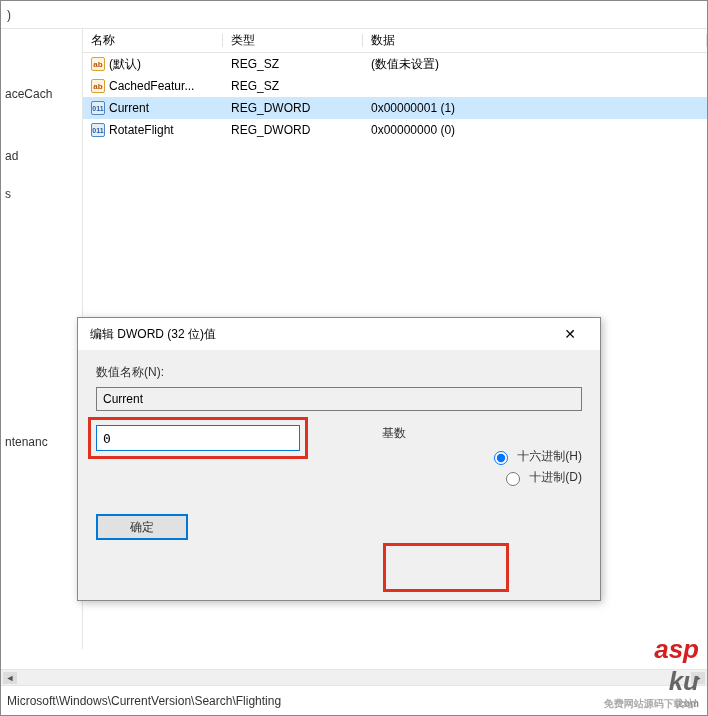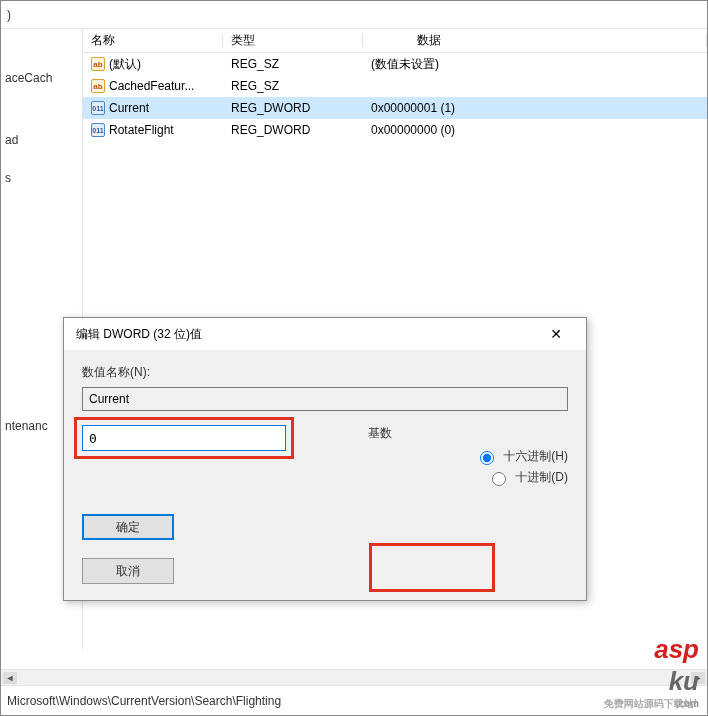--- a/index.html
+++ b/index.html
@@ -2,47 +2,47 @@
 <html><head>
 <meta charset="utf-8">
 <style>
   * { box-sizing: border-box; font-family: "Microsoft YaHei", "Segoe UI", Tahoma, sans-serif; }
   html, body { margin: 0; padding: 0; width: 708px; height: 716px; overflow: hidden; background: #fff; font-size: 12px; color: #000; }
   .root { position: relative; width: 708px; height: 716px; border: 1px solid #888; }
   .top-strip { height: 28px; border-bottom: 1px solid #e5e5e5; display: flex; align-items: center; padding-left: 6px; color:#333; }
   .main-area { display: flex; height: 620px; }
   .tree-pane { width: 82px; border-right: 1px solid #e5e5e5; padding: 4px 2px; color: #333; overflow: hidden; }
   .tree-item { padding: 2px 0 2px 2px; white-space: nowrap; }
-  .tree-item.g1 { margin-top: 36px; }
+  .tree-item.g1 { margin-top: 52px; }
   .tree-item.g2 { margin-top: 44px; }
   .tree-item.g3 { margin-top: 20px; }
   .tree-item.g4 { margin-top: 230px; }
   .list-pane { flex: 1; position: relative; }
   .list-header { display: flex; height: 24px; align-items: center; border-bottom: 1px solid #e5e5e5; background: #fff; }
   .col { padding: 0 8px; font-size: 12px; position: relative; }
   .col::after { content:""; position:absolute; right:0; top:2px; bottom:2px; width:1px; background:#e0e0e0; }
   .col-name { width: 140px; }
   .col-type { width: 140px; }
-  .col-data { flex: 1; margin-left: 46px; }
+  .col-data { flex: 1; }
   .list-body { }
   .row { display: flex; height: 22px; align-items: center; }
   .row.selected { background: #cce8ff; }
   .cell { padding: 0 8px; font-size: 12px; white-space: nowrap; overflow: hidden; }
   .cell-name { width: 140px; display: flex; align-items: center; gap: 4px; }
   .cell-type { width: 140px; }
   .cell-data { flex: 1; }
   .ico { width: 14px; height: 14px; display: inline-flex; align-items: center; justify-content: center; font-size: 8px; font-weight: bold; border-radius: 2px; flex-shrink: 0; }
   .ico-ab { background: #fff4dc; border: 1px solid #e0a030; color: #c05010; }
   .ico-dw { background: #e4eef8; border: 1px solid #4a88c8; color: #2a5ca0; font-size: 7px; }
   .bottom-scroll { height: 16px; border-top: 1px solid #e5e5e5; background: #f0f0f0; position: absolute; left:0; right:0; bottom: 30px; display:flex; align-items:center; justify-content:space-between; padding:0 2px; }
   .sb-arrow { width:14px; height:12px; background:#ddd; display:flex; align-items:center; justify-content:center; font-size:9px; color:#555; }
   .statusbar { position: absolute; left:0; right:0; bottom:0; height: 30px; display: flex; align-items: center; padding: 0 6px; border-top: 1px solid #e5e5e5; font-size: 12px; color: #333; }
 
   
-  .dialog { position: absolute; left: 62px; top: 316px; width: 524px; height: 284px; background: #f0f0f0; border: 1px solid #888; box-shadow: 2px 2px 8px rgba(0,0,0,0.25); }
+  .dialog { position: absolute; left: 76px; top: 316px; width: 524px; height: 284px; background: #f0f0f0; border: 1px solid #888; box-shadow: 2px 2px 8px rgba(0,0,0,0.25); }
   .dlg-title { height: 32px; display: flex; align-items: center; justify-content: space-between; padding: 0 12px; background: #fff; font-size: 12px; }
   .dlg-close { width: 36px; height: 28px; display: flex; align-items: center; justify-content: center; font-size: 14px; }
   .dlg-body { padding: 14px 18px 10px 18px; font-size: 12px; color: #333; }
   .lbl { margin-bottom: 6px; }
   .ro-field { width: 100%; height: 24px; border: 1px solid #7a7a7a; background: #f0f0f0; padding: 3px 6px; font-size: 12px; margin-bottom: 14px; }
   .fields-row { display: flex; gap: 30px; }
   .left-col { flex: 1; }
   .right-col { width: 200px; }
   .val-input { width: 204px; height: 26px; border: 1px solid #0078d7; padding: 3px 6px; font-size: 13px; background: #fff; font-family: Consolas, monospace; }
   .hl-red { outline: 3px solid #e03020; outline-offset: 5px; }
@@ -152,23 +152,20 @@
           <label class="radio-row">
             <input type="radio" name="base" style="">
             <span>十进制(D)</span>
           </label>
         </div>
       </div>
       <div class="dlg-buttons">
         <div class="btn primary">
             <span>确定</span>
           </div>
-        <div class="btn">
-            <span>取消</span>
-          </div>
       </div>
     </div>
     <div class="ok-hl"></div>
   </div>
 
   <div class="wm">
     <span class="red">asp</span>
       <span class="grey">ku</span>
       <span class="dom">.com</span>
     <span class="sub">免费网站源码下载站!</span>

